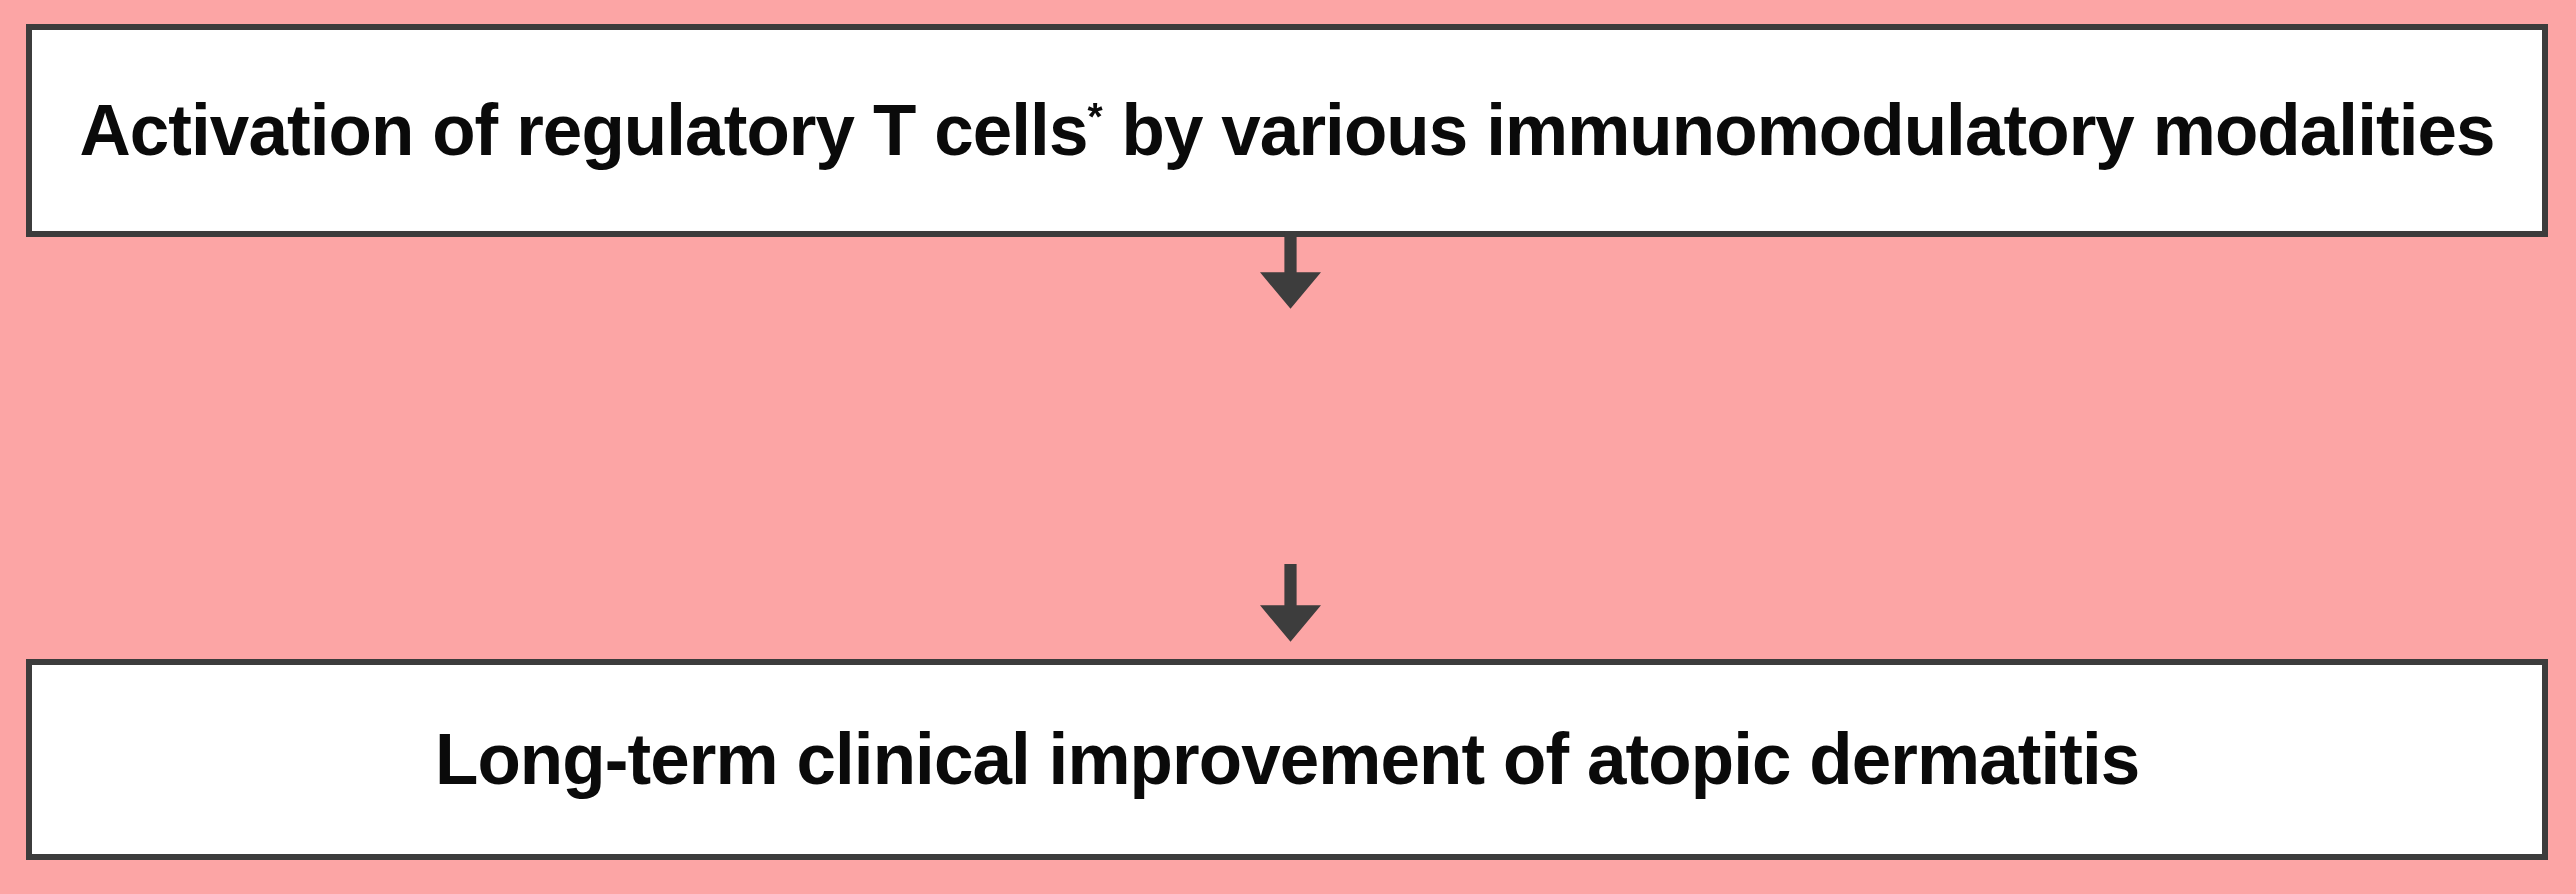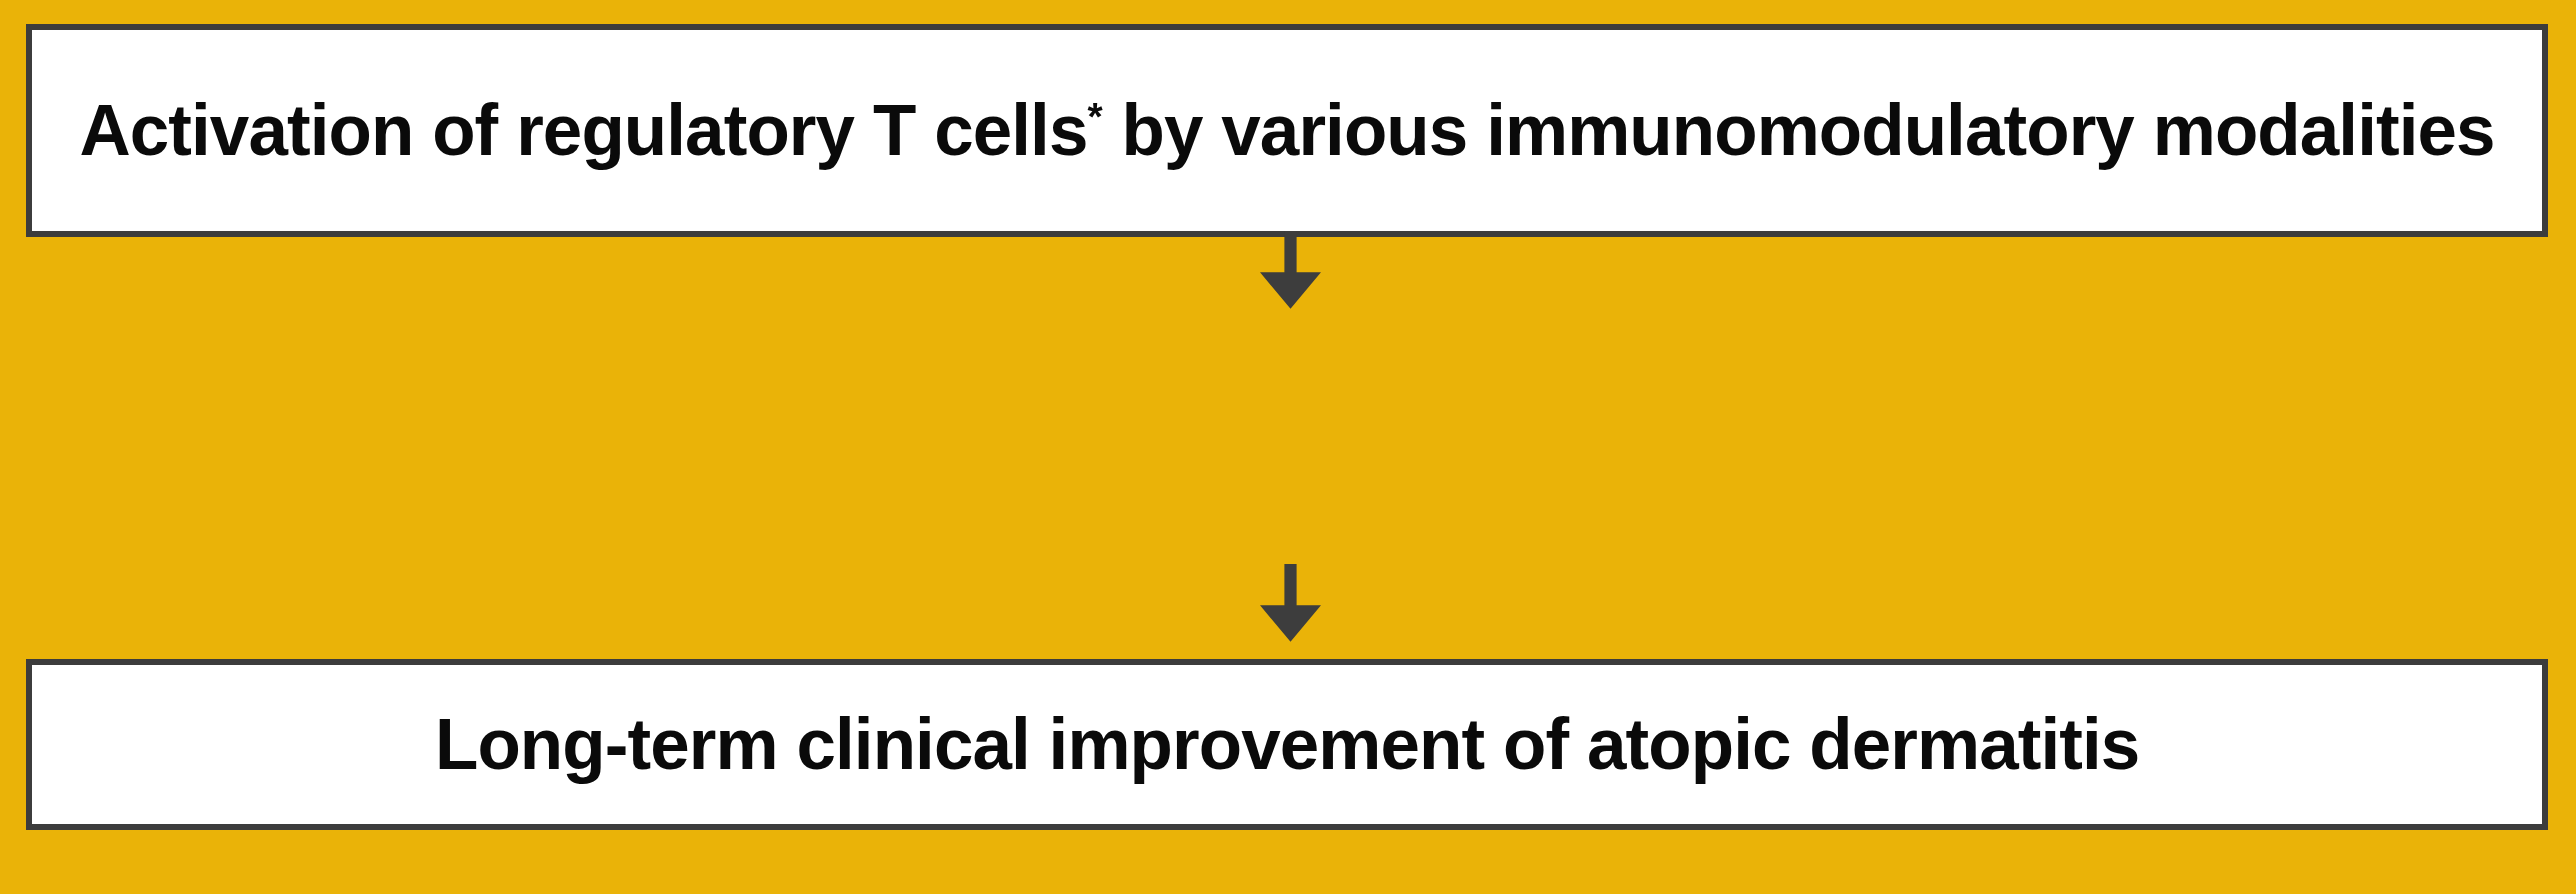--- a/index.html
+++ b/index.html
@@ -11,41 +11,41 @@
     width: 2576px;
     height: 894px;
     font-family: "Liberation Sans", "DejaVu Sans", sans-serif;
     -webkit-font-smoothing: antialiased;
   }
 
   #flowchart {
     position: relative;
     width: 2576px;
     height: 894px;
-    background: #eab308;
+    background: #fca5a5;
     overflow: hidden;
   }
 
   
   .flow-box {
     position: absolute;
     left: 26px;
     width: 2522px;
     box-sizing: border-box;
     background: #ffffff;
     border: 6px solid #3c3c3c;
     display: flex;
     align-items: center;
     justify-content: center;
     text-align: center;
   }
 
   #box-1 { top: 24px;   height: 213px; }
   #box-2 { top: 342px;  height: 215px; }
-  #box-3 { top: 659px; height: 171px; }
+  #box-3 { top: 659px; height: 201px; }
 
   .box-text {
     font-size: 72px;
     font-weight: bold;
     color: #0a0a0a;
     line-height: 1.14;
     letter-spacing: -0.9px;
     white-space: pre-line;
     transform: scaleX(0.985);
     transform-origin: center center;

